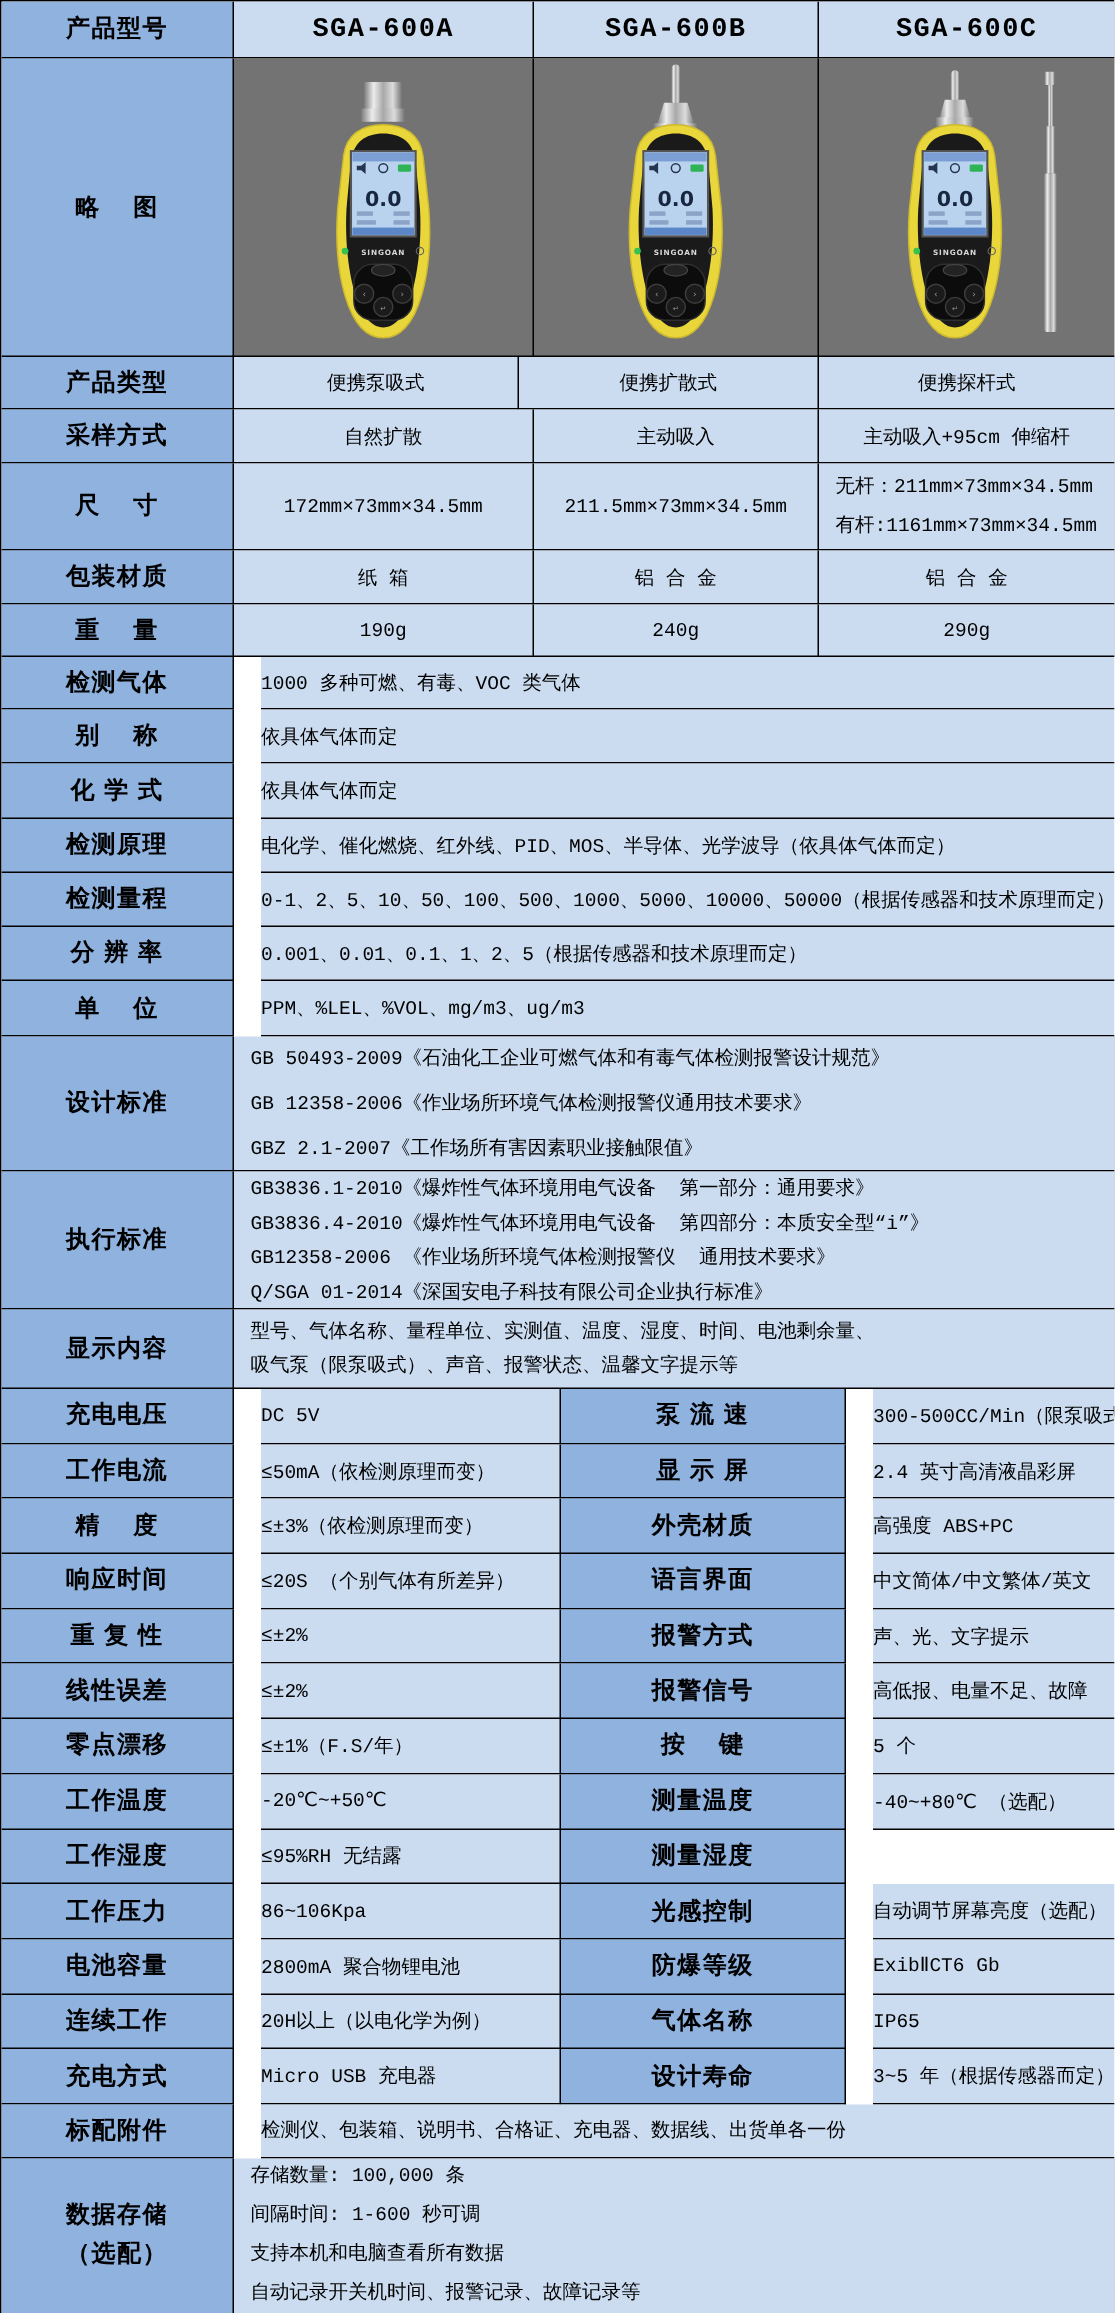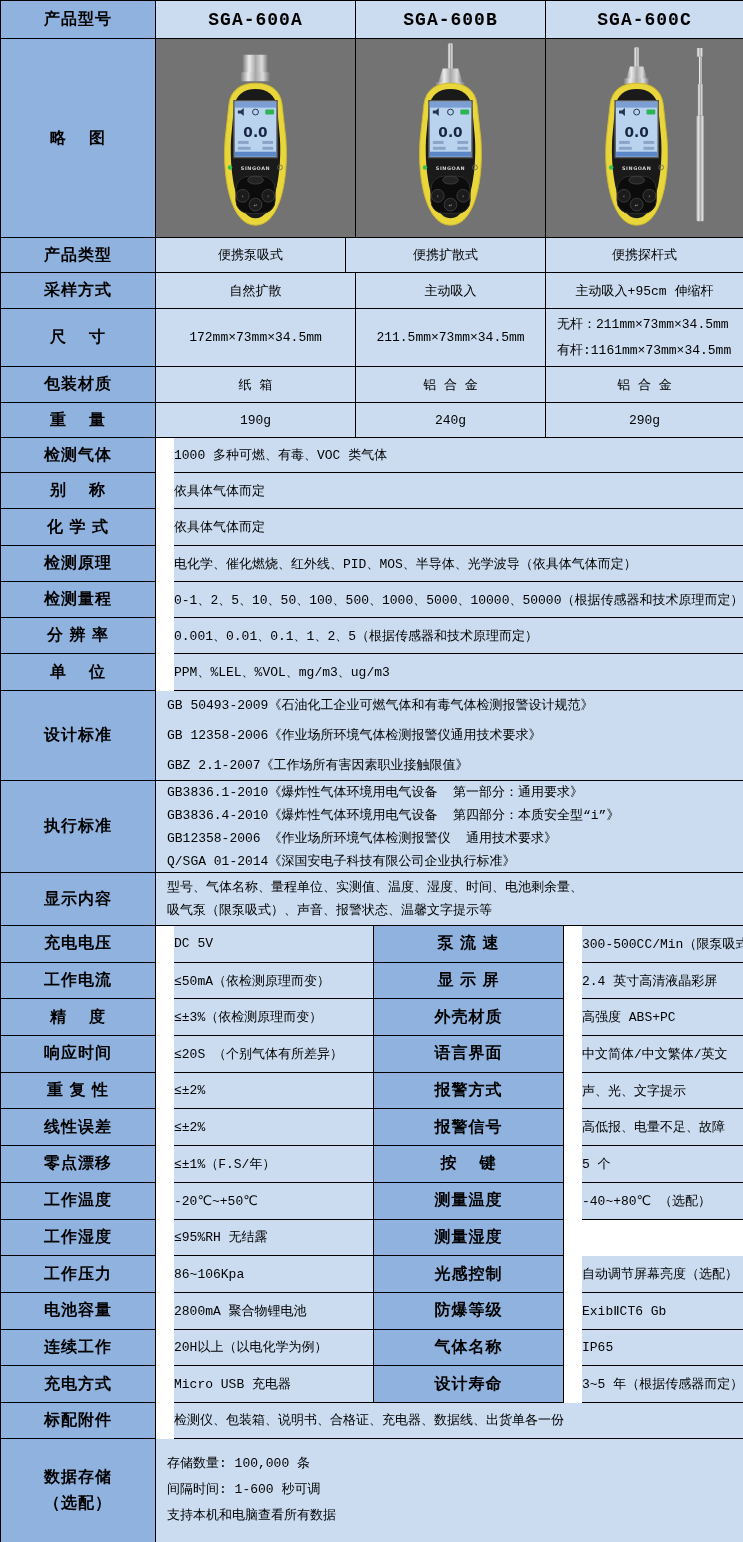--- a/index.html
+++ b/index.html
@@ -373,16 +373,17 @@
 
   <div class="row" style="height:104px">
     <div class="cell lab w-lab multi center lh26">
       <div>数据存储</div>
       <div>（选配）</div>
     </div>
     <div class="cell val w-full multi lh26">
       <div>存储数量: 100,000 条</div>
       <div>间隔时间: 1-600 秒可调</div>
       <div>支持本机和电脑查看所有数据</div>
+      <div>自动记录开关机时间、报警记录、故障记录等</div>
     </div>
   </div>
 
 </div>
 
 </body></html>

